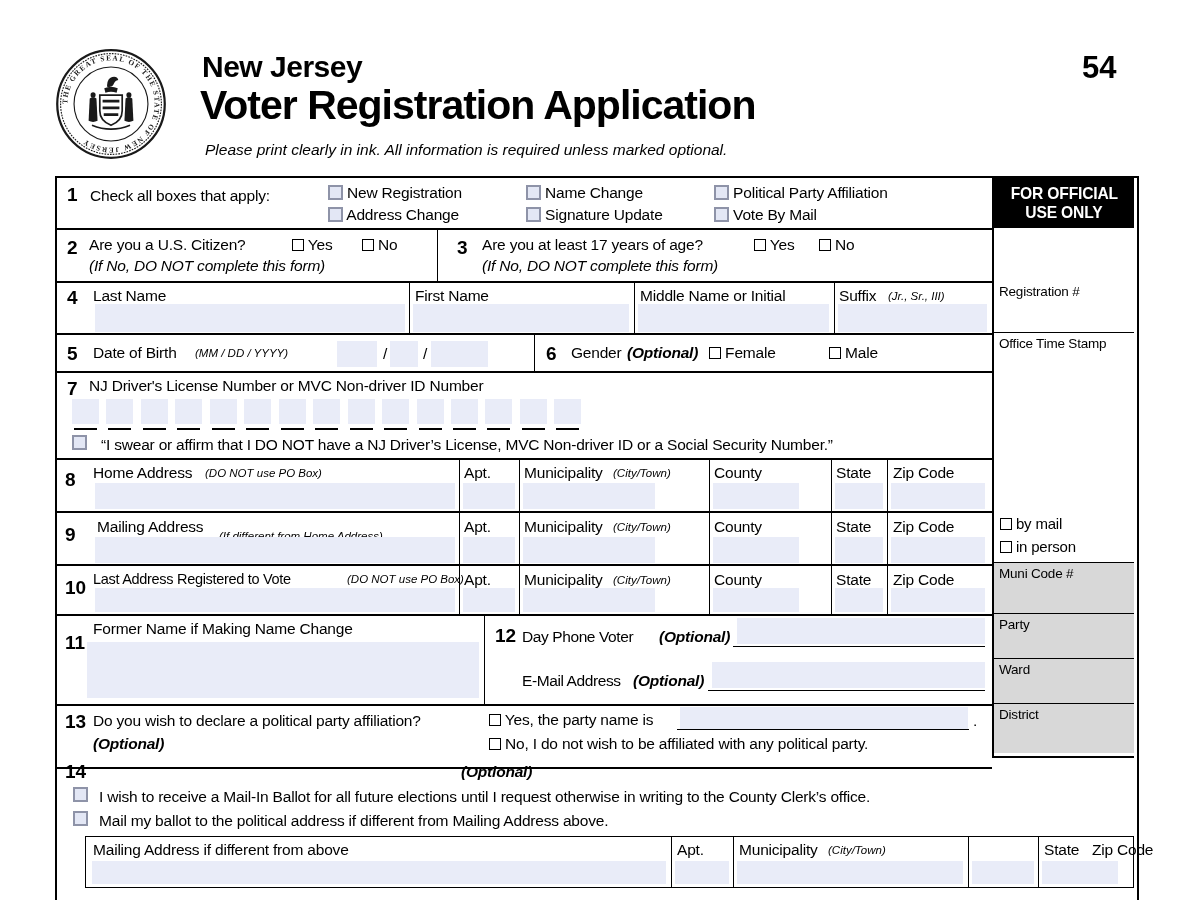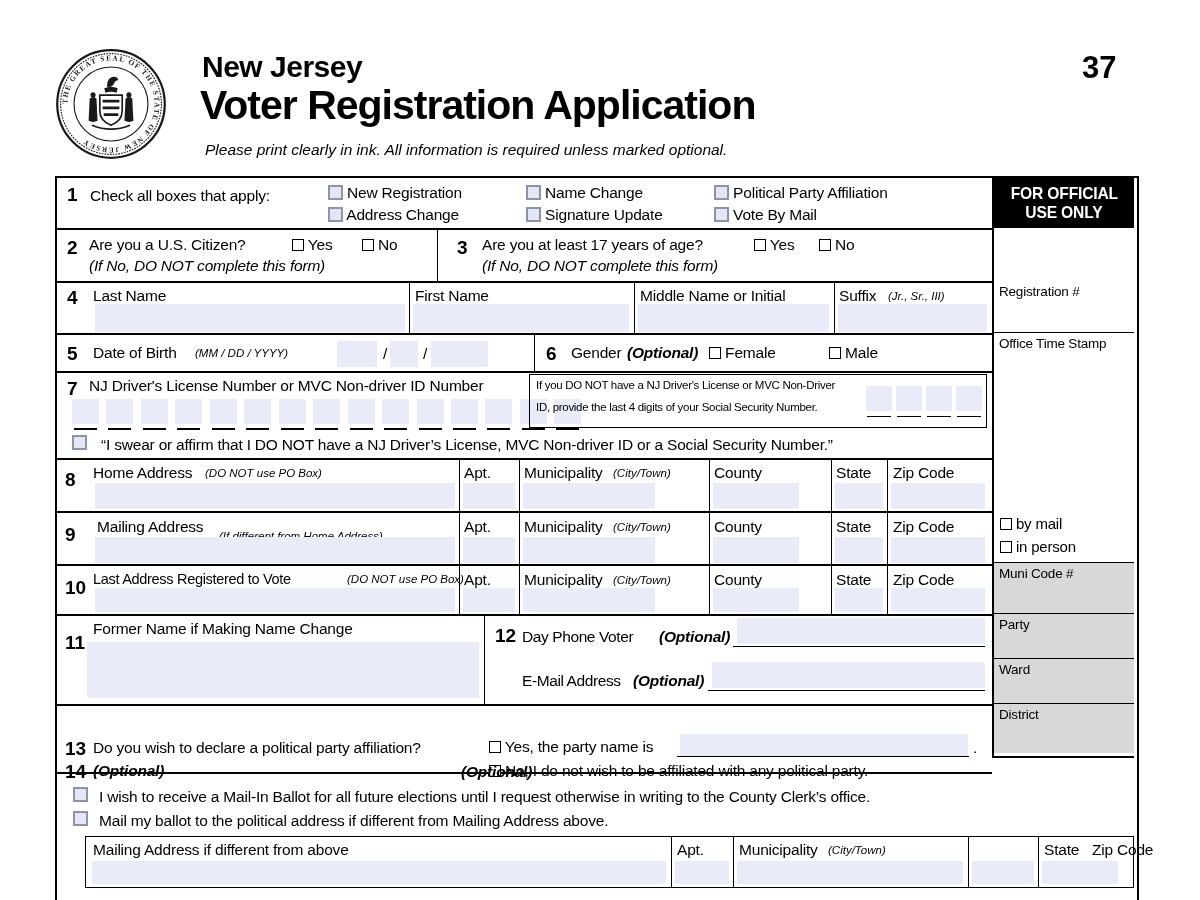--- a/index.html
+++ b/index.html
@@ -53,21 +53,21 @@
     <ellipse cx="68" cy="84" rx="4.5" ry="5" fill="#1a1a1a"></ellipse>
     <path d="M62,90 q6,-4 12,0 l2,40 q-8,4 -16,0 z" fill="#1a1a1a"></path>
     <ellipse cx="132" cy="84" rx="4.5" ry="5" fill="#1a1a1a"></ellipse>
     <path d="M126,90 q6,-4 12,0 l2,40 q-8,4 -16,0 z" fill="#1a1a1a"></path>
     <path d="M66,138 q34,14 68,0" fill="none" stroke="#1a1a1a" stroke-width="3"></path>
   </svg>
 
   <div class="abs" style="left:202px;top:50px;font-size:30px;font-weight:bold;letter-spacing:-0.5px">New Jersey</div>
   <div class="abs" style="left:200px;top:82px;font-size:41px;font-weight:bold;letter-spacing:-1px">Voter Registration Application</div>
   <div class="abs it" style="left:205px;top:141px;font-size:15.5px">Please print clearly in ink. All information is required unless marked optional.</div>
-  <div class="abs" style="left:1082px;top:50px;font-size:31px;font-weight:bold">37</div>
+  <div class="abs" style="left:1082px;top:50px;font-size:31px;font-weight:bold">54</div>
 
   <div class="abs" style="left:55px;top:176px;width:1084px;height:724px;
        border:2.5px solid #000;border-bottom:none;box-sizing:border-box">
 
     <div class="row" style="top:0;height:52px">
       <span class="abs num" style="left:10px;top:7px">1</span>
       <span class="abs lbl" style="left:33px;top:9px">Check all boxes that apply:</span>
       <span class="abs lbl" style="left:271px;top:6px"><span class="cbf"></span>
         <span>New Registration</span></span>
       <span class="abs lbl" style="left:469px;top:6px"><span class="cbf"></span>
@@ -147,32 +147,20 @@
         <span class="lic"><span class="licbox" style="display:block"></span><span class="licul" style="display:block"></span></span>
         <span class="lic"><span class="licbox" style="display:block"></span><span class="licul" style="display:block"></span></span>
         <span class="lic"><span class="licbox" style="display:block"></span><span class="licul" style="display:block"></span></span>
         <span class="lic"><span class="licbox" style="display:block"></span><span class="licul" style="display:block"></span></span>
         <span class="lic"><span class="licbox" style="display:block"></span><span class="licul" style="display:block"></span></span>
         <span class="lic"><span class="licbox" style="display:block"></span><span class="licul" style="display:block"></span></span>
         <span class="lic"><span class="licbox" style="display:block"></span><span class="licul" style="display:block"></span></span>
         <span class="lic"><span class="licbox" style="display:block"></span><span class="licul" style="display:block"></span></span>
         <span class="lic"><span class="licbox" style="display:block"></span><span class="licul" style="display:block"></span></span>
         <span class="lic"><span class="licbox" style="display:block"></span><span class="licul" style="display:block"></span></span>
-      </div>
-      <div class="abs" style="left:472px;top:1px;width:458px;height:54px;border:1.5px solid #000;box-sizing:border-box">
-        <span class="abs" style="left:6px;top:4px;font-size:11.5px;letter-spacing:-0.3px">If you DO NOT have a NJ Driver's License or MVC Non-Driver</span>
-        <span class="abs" style="left:6px;top:26px;font-size:11.5px;letter-spacing:-0.3px">ID, provide the last 4 digits of your Social Security Number.</span>
-        <div class="fld" style="left:336px;top:11px;width:26px;height:25px"></div>
-        <div class="fld" style="left:366px;top:11px;width:26px;height:25px"></div>
-        <div class="fld" style="left:396px;top:11px;width:26px;height:25px"></div>
-        <div class="fld" style="left:426px;top:11px;width:26px;height:25px"></div>
-        <div class="uline" style="left:337px;top:41px;width:24px"></div>
-        <div class="uline" style="left:367px;top:41px;width:24px"></div>
-        <div class="uline" style="left:397px;top:41px;width:24px"></div>
-        <div class="uline" style="left:427px;top:41px;width:24px"></div>
       </div>
       <span class="abs" style="left:15px;top:61px"><span class="cbf"></span></span>
       <span class="abs lbl" style="left:44px;top:63px">“I swear or affirm that I DO NOT have a NJ Driver’s License, MVC Non-driver ID or a Social Security Number.”</span>
     </div>
 
     <div class="row" style="top:282px;height:53px">
       <div class="vline" style="left:402px"></div>
         <div class="vline" style="left:462px"></div>
       <div class="vline" style="left:652px"></div>
         <div class="vline" style="left:774px"></div>
@@ -249,21 +237,21 @@
       <span class="abs lbl" style="left:465px;top:12px;letter-spacing:-0.4px">Day Phone Voter</span>
       <span class="abs lbl bi" style="left:602px;top:12px">(Optional)</span>
       <div class="fld" style="left:680px;top:2px;width:248px;height:26px"></div>
       <div class="uline" style="left:676px;top:30px;width:252px"></div>
       <span class="abs lbl" style="left:465px;top:56px;letter-spacing:-0.4px">E-Mail Address</span>
       <span class="abs lbl bi" style="left:576px;top:56px">(Optional)</span>
       <div class="fld" style="left:655px;top:46px;width:273px;height:26px"></div>
       <div class="uline" style="left:651px;top:74px;width:277px"></div>
     </div>
 
-    <div class="row" style="top:555px;height:41px">
+    <div class="row" style="top:528px;height:63px">
       <span class="abs num" style="left:8px;top:6px">13</span>
       <span class="abs lbl" style="left:36px;top:6px">Do you wish to declare a political party affiliation?</span>
       <span class="abs lbl bi" style="left:36px;top:29px">(Optional)</span>
       <span class="abs lbl" style="left:432px;top:5px"><span class="cb"></span>
         <span>Yes, the party name is</span></span>
       <div class="fld" style="left:623px;top:1px;width:288px;height:22px"></div>
       <div class="uline" style="left:620px;top:23px;width:292px"></div>
       <span class="abs lbl" style="left:916px;top:6px">.</span>
       <span class="abs lbl" style="left:432px;top:29px"><span class="cb"></span>
         <span>No, I do not wish to be affiliated with any political party.</span></span>

